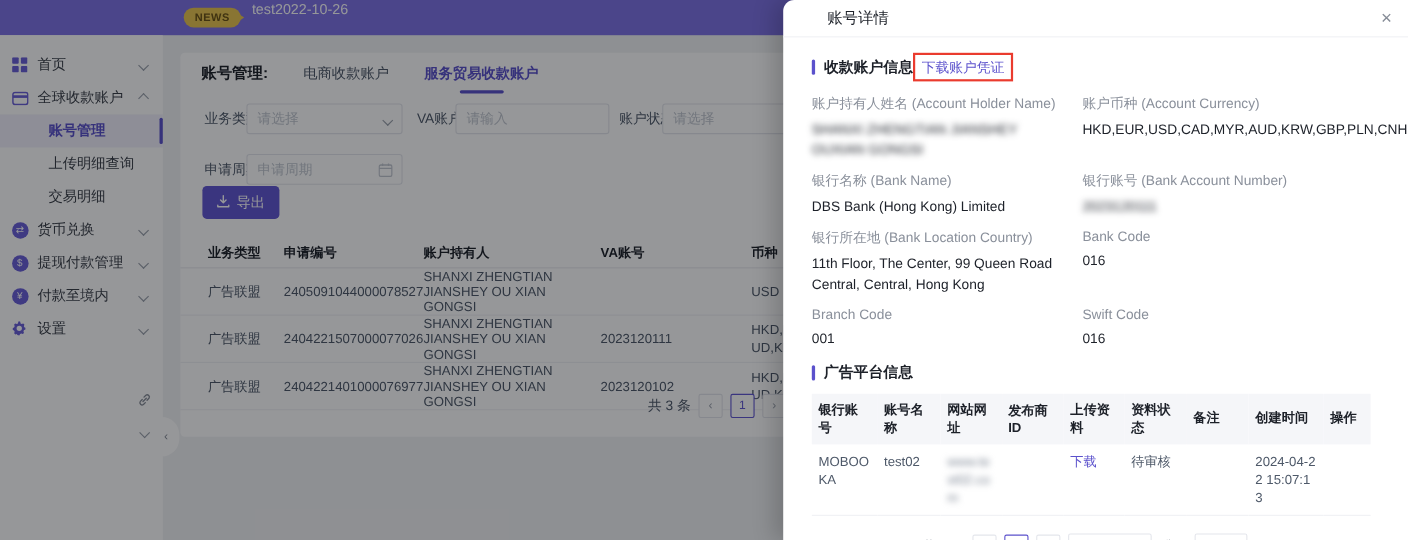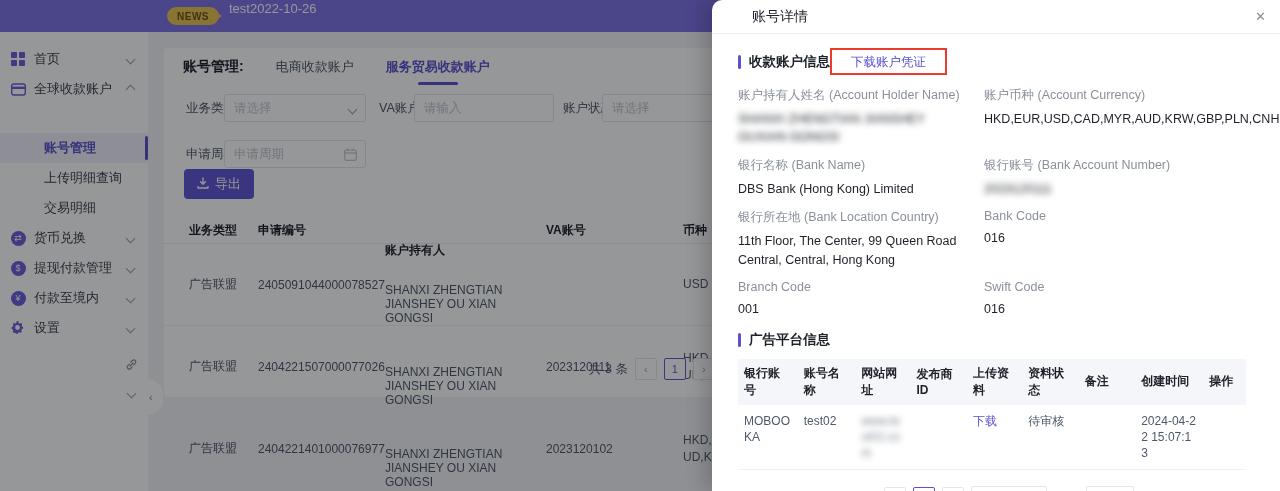--- a/index.html
+++ b/index.html
@@ -20,21 +20,21 @@
   .top-title { position:absolute; left:229px; top:0; height:16px; display:flex; align-items:center;
                color:#ffffff; font-size:13px; font-weight:normal; }
 
   .sidebar { position:absolute; left:0; top:32px; width:148px; height:459px; background:#ffffff; }
   .nav { padding-top:12px; }
   .nav-item { position:relative; height:30px; display:flex; align-items:center;
               font-size:13px; color:#3a3f48; cursor:pointer; }
   .nav-item .ico { width:16px; height:16px; margin:0 8px 0 10px; display:flex;
                    align-items:center; justify-content:center; color:#6a5fd8; flex:0 0 16px; }
   .nav-item.sub { padding-left:44px; }
-  .nav-item.active { background:#f1f0fb; color:#5b51cc; font-weight:bold;margin-top:29px; }
+  .nav-item.active { background:#f1f0fb; color:#5b51cc; font-weight:bold; }
   .nav-item.active::after { content:""; position:absolute; right:0; top:3px; bottom:3px;
                             width:3px; background:#5b51cc; border-radius:2px; }
   .chev { width:7px; height:7px; border-right:1.4px solid #9aa0ab; border-bottom:1.4px solid #9aa0ab;
           display:inline-block; transform:rotate(45deg); }
   .chev.up { transform:rotate(-135deg); }
   .nav-item .chev { position:absolute; right:14px; top:12px; }
   .circle-ico { width:15px; height:15px; border-radius:50%; background:#6a5fd8; color:#fff;
                 font-size:9px; display:flex; align-items:center; justify-content:center; }
   .side-foot-link { position:absolute; right:10px; top:325px; color:#868c97; }
   .side-foot-chev { position:absolute; right:13px; top:358px; }
@@ -62,21 +62,21 @@
   .fctrl input::placeholder { color:#c1c6cf; }
 
   .export-btn { position:absolute; left:20px; top:121px; height:30px; padding:0 13px;
                 background:#6156d2; color:#fff; font-size:13px; border:none; border-radius:4px;
                 display:flex; align-items:center; gap:6px; cursor:pointer; }
 
   .mtable { position:absolute; left:0; top:170px; width:1116px; font-size:12px; }
   .mrow { display:flex; padding-left:25px; align-items:center; }
   .mrow.head { height:26px; font-weight:bold; color:#1d2129; border-bottom:1px solid #e8eaee; }
   .mrow.data { min-height:38px; color:#4e5969; border-bottom:1px solid #f0f1f4; }
-  .mc1{width:69px;} .mc2{width:127px;} .mc3{width:161px; padding-right:14px;margin-top:39px;}
+  .mc1{width:69px;} .mc2{width:127px;} .mc3{width:161px; padding-right:14px;}
   .mc4{width:137px;} .mc5{width:160px; word-break:break-all; line-height:1.35;}
 
   .mpager { position:absolute; left:425px; top:310px; display:flex; align-items:center; gap:7px;
             font-size:12.5px; color:#4e5969; }
   .pg-box { width:22px; height:22px; border:1px solid #e4e6ec; border-radius:2px; background:#fff;
             display:flex; align-items:center; justify-content:center; color:#9aa0ab;
             font-size:11px; cursor:pointer; }
   .pg-box.current { border-color:#6156d2; color:#6156d2; }
   .pg-wide { width:80px; }
 
@@ -88,21 +88,21 @@
             z-index:50; border-top-left-radius:10px; box-shadow:-8px 0 20px rgba(0,0,0,.18); }
   .dr-head { height:34px; display:flex; align-items:center; justify-content:space-between;
              padding:0 14px 0 40px; border-bottom:1px solid #f0f1f4; }
   .dr-title { font-size:14px; color:#1d2129; }
   .dr-close { color:#868c97; font-size:13px; cursor:pointer; }
   .dr-body { padding:12px 26px 0 26px; }
 
   .sec-row { display:flex; align-items:center; justify-content:flex-start; margin-top:2px; }
   .sec-title { display:flex; align-items:center; font-size:13.5px; font-weight:bold; color:#1d2129; }
   .sec-bar { width:3px; height:14px; background:#5b51cc; border-radius:2px; margin-right:8px; }
-  .red-annotation { border:2px solid #ea3b2e; padding:2px 19px; }
+  .red-annotation { border:2px solid #ea3b2e; padding:2px 6px; }
   .dl-link { color:#5b51cc; font-size:12.5px; cursor:pointer; }
 
   .fields { display:grid; grid-template-columns:246px 1fr; margin-top:12px; }
   .field { margin-bottom:11px; padding-right:16px; }
   .field .lbl { font-size:12.5px; color:#8a909b; margin-bottom:6px; }
   .field .val { font-size:12.5px; color:#1d2129; line-height:1.45; }
   .blur-val { filter:blur(3px); color:#7d8694; }
 
   .ptable { width:508px; margin-top:10px; border-collapse:collapse; table-layout:fixed;
             font-size:12px; }

